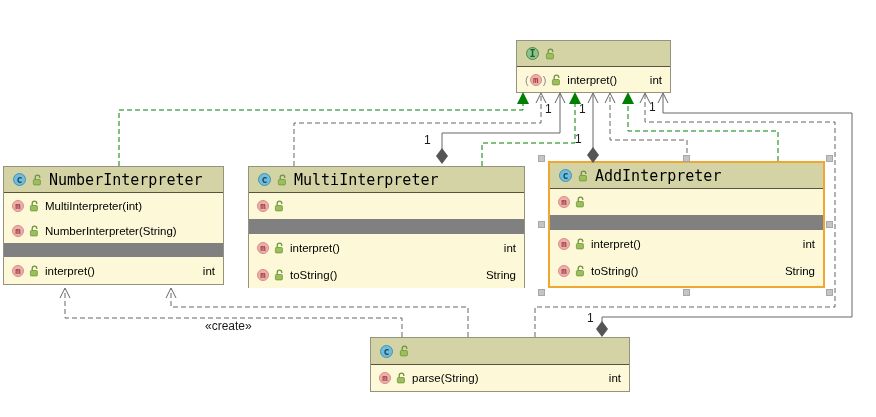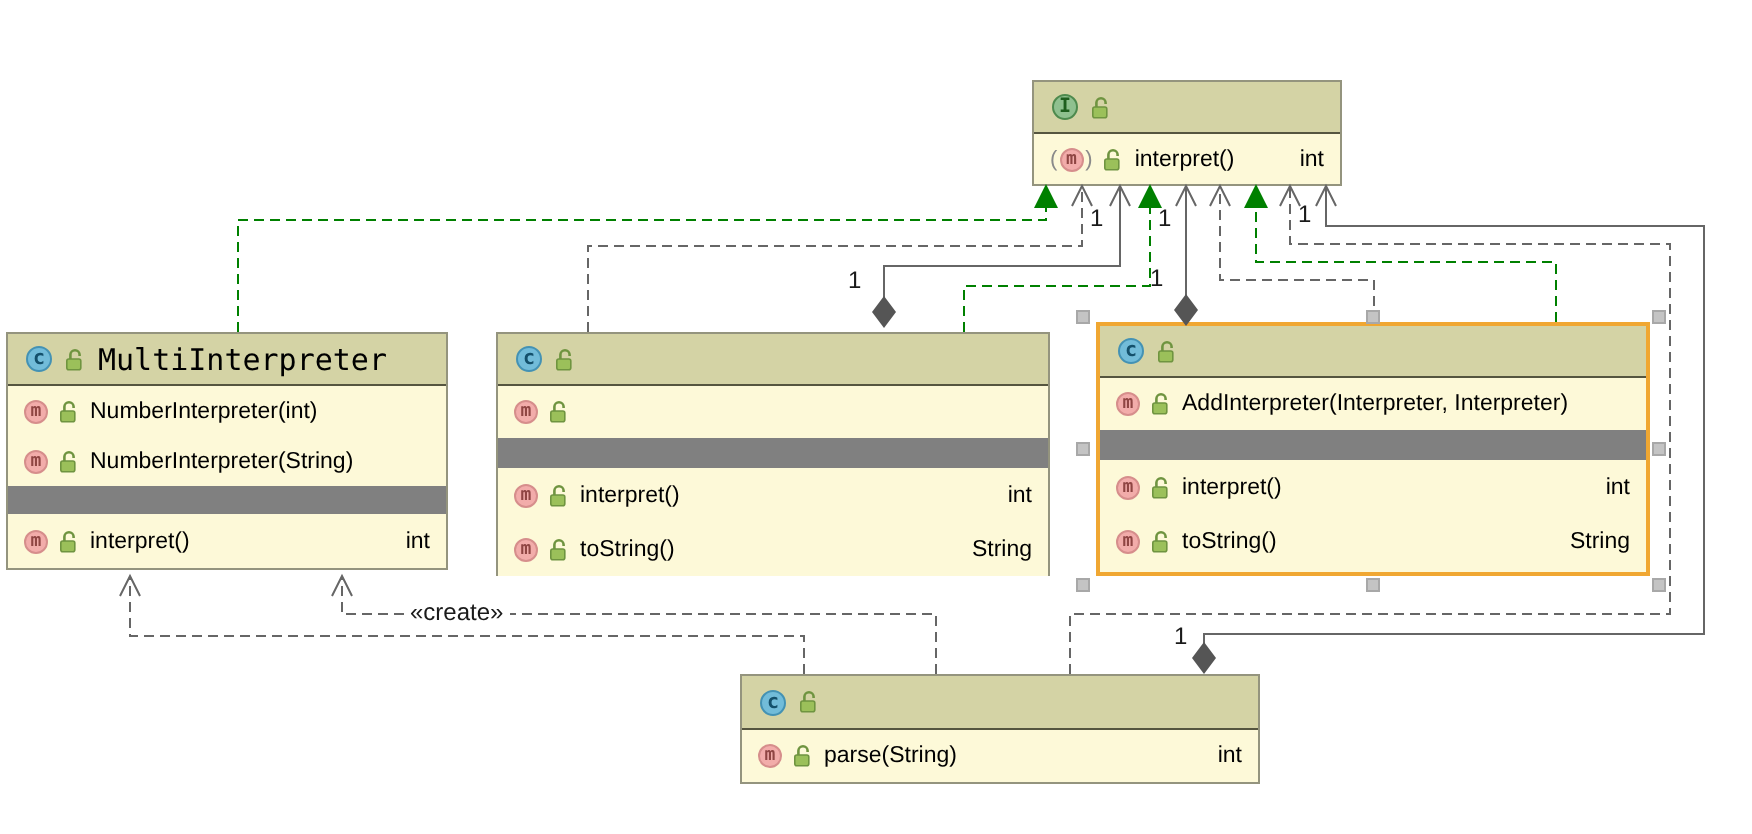--- a/index.html
+++ b/index.html
@@ -63,57 +63,58 @@
     </div>
   </div>
 
   <div class="uml-box" style="left:3px; top:166px; width:221px; height:119px;">
     <div class="uml-title" style="height:26px;">
       <span class="cicon icon-class">c</span>
       <svg class="lock" width="11" height="12" viewBox="0 0 11 12">
           <path d="M3.2 5.5 V3.4 a2.3 2.3 0 0 1 4.6 0 V4" fill="none" stroke="#6F9440" stroke-width="1.3"></path>
           <rect x="1.4" y="5.5" width="7" height="5.4" rx="1" fill="#9BC05A" stroke="#6F9440" stroke-width="0.8"></rect>
         </svg>
+      <span>NumberInterpreter</span>
+    </div>
+    <div class="uml-row" style="height:25px;">
+      <span class="cicon icon-method">m</span>
+      <svg class="lock" width="11" height="12" viewBox="0 0 11 12">
+          <path d="M3.2 5.5 V3.4 a2.3 2.3 0 0 1 4.6 0 V4" fill="none" stroke="#6F9440" stroke-width="1.3"></path>
+          <rect x="1.4" y="5.5" width="7" height="5.4" rx="1" fill="#9BC05A" stroke="#6F9440" stroke-width="0.8"></rect>
+        </svg>
+      <span>MultiInterpreter(int)</span>
+    </div>
+    <div class="uml-row" style="height:25px;">
+      <span class="cicon icon-method">m</span>
+      <svg class="lock" width="11" height="12" viewBox="0 0 11 12">
+          <path d="M3.2 5.5 V3.4 a2.3 2.3 0 0 1 4.6 0 V4" fill="none" stroke="#6F9440" stroke-width="1.3"></path>
+          <rect x="1.4" y="5.5" width="7" height="5.4" rx="1" fill="#9BC05A" stroke="#6F9440" stroke-width="0.8"></rect>
+        </svg>
+      <span>NumberInterpreter(String)</span>
+    </div>
+    <div class="uml-sep" style="height:14px;"></div>
+    <div class="uml-row" style="height:27px;">
+      <span class="cicon icon-method">m</span>
+      <svg class="lock" width="11" height="12" viewBox="0 0 11 12">
+          <path d="M3.2 5.5 V3.4 a2.3 2.3 0 0 1 4.6 0 V4" fill="none" stroke="#6F9440" stroke-width="1.3"></path>
+          <rect x="1.4" y="5.5" width="7" height="5.4" rx="1" fill="#9BC05A" stroke="#6F9440" stroke-width="0.8"></rect>
+        </svg>
+      <span>interpret()</span>
+      <span class="type">int</span>
+    </div>
+  </div>
+
+  <div class="uml-box" style="left:248px; top:166px; width:277px; height:122px;">
+    <div class="uml-title" style="height:26px;">
+      <span class="cicon icon-class">c</span>
+      <svg class="lock" width="11" height="12" viewBox="0 0 11 12">
+          <path d="M3.2 5.5 V3.4 a2.3 2.3 0 0 1 4.6 0 V4" fill="none" stroke="#6F9440" stroke-width="1.3"></path>
+          <rect x="1.4" y="5.5" width="7" height="5.4" rx="1" fill="#9BC05A" stroke="#6F9440" stroke-width="0.8"></rect>
+        </svg>
       <span>MultiInterpreter</span>
-    </div>
-    <div class="uml-row" style="height:25px;">
-      <span class="cicon icon-method">m</span>
-      <svg class="lock" width="11" height="12" viewBox="0 0 11 12">
-          <path d="M3.2 5.5 V3.4 a2.3 2.3 0 0 1 4.6 0 V4" fill="none" stroke="#6F9440" stroke-width="1.3"></path>
-          <rect x="1.4" y="5.5" width="7" height="5.4" rx="1" fill="#9BC05A" stroke="#6F9440" stroke-width="0.8"></rect>
-        </svg>
-      <span>NumberInterpreter(int)</span>
-    </div>
-    <div class="uml-row" style="height:25px;">
-      <span class="cicon icon-method">m</span>
-      <svg class="lock" width="11" height="12" viewBox="0 0 11 12">
-          <path d="M3.2 5.5 V3.4 a2.3 2.3 0 0 1 4.6 0 V4" fill="none" stroke="#6F9440" stroke-width="1.3"></path>
-          <rect x="1.4" y="5.5" width="7" height="5.4" rx="1" fill="#9BC05A" stroke="#6F9440" stroke-width="0.8"></rect>
-        </svg>
-      <span>NumberInterpreter(String)</span>
-    </div>
-    <div class="uml-sep" style="height:14px;"></div>
-    <div class="uml-row" style="height:27px;">
-      <span class="cicon icon-method">m</span>
-      <svg class="lock" width="11" height="12" viewBox="0 0 11 12">
-          <path d="M3.2 5.5 V3.4 a2.3 2.3 0 0 1 4.6 0 V4" fill="none" stroke="#6F9440" stroke-width="1.3"></path>
-          <rect x="1.4" y="5.5" width="7" height="5.4" rx="1" fill="#9BC05A" stroke="#6F9440" stroke-width="0.8"></rect>
-        </svg>
-      <span>interpret()</span>
-      <span class="type">int</span>
-    </div>
-  </div>
-
-  <div class="uml-box" style="left:248px; top:166px; width:277px; height:122px;">
-    <div class="uml-title" style="height:26px;">
-      <span class="cicon icon-class">c</span>
-      <svg class="lock" width="11" height="12" viewBox="0 0 11 12">
-          <path d="M3.2 5.5 V3.4 a2.3 2.3 0 0 1 4.6 0 V4" fill="none" stroke="#6F9440" stroke-width="1.3"></path>
-          <rect x="1.4" y="5.5" width="7" height="5.4" rx="1" fill="#9BC05A" stroke="#6F9440" stroke-width="0.8"></rect>
-        </svg>
     </div>
     <div class="uml-row" style="height:26px;">
       <span class="cicon icon-method">m</span>
       <svg class="lock" width="11" height="12" viewBox="0 0 11 12">
           <path d="M3.2 5.5 V3.4 a2.3 2.3 0 0 1 4.6 0 V4" fill="none" stroke="#6F9440" stroke-width="1.3"></path>
           <rect x="1.4" y="5.5" width="7" height="5.4" rx="1" fill="#9BC05A" stroke="#6F9440" stroke-width="0.8"></rect>
         </svg>
     </div>
     <div class="uml-sep" style="height:15px;"></div>
     <div class="uml-row" style="height:27px;">
@@ -136,28 +137,28 @@
     </div>
   </div>
 
   <div class="uml-box selected" style="left:548px; top:161px; width:277px; height:127px;">
     <div class="uml-title" style="height:26px;">
       <span class="cicon icon-class">c</span>
       <svg class="lock" width="11" height="12" viewBox="0 0 11 12">
           <path d="M3.2 5.5 V3.4 a2.3 2.3 0 0 1 4.6 0 V4" fill="none" stroke="#6F9440" stroke-width="1.3"></path>
           <rect x="1.4" y="5.5" width="7" height="5.4" rx="1" fill="#9BC05A" stroke="#6F9440" stroke-width="0.8"></rect>
         </svg>
+      <span>AddInterpreter</span>
     </div>
     <div class="uml-row" style="height:26px;">
       <span class="cicon icon-method">m</span>
       <svg class="lock" width="11" height="12" viewBox="0 0 11 12">
           <path d="M3.2 5.5 V3.4 a2.3 2.3 0 0 1 4.6 0 V4" fill="none" stroke="#6F9440" stroke-width="1.3"></path>
           <rect x="1.4" y="5.5" width="7" height="5.4" rx="1" fill="#9BC05A" stroke="#6F9440" stroke-width="0.8"></rect>
         </svg>
-      <span>AddInterpreter(Interpreter, Interpreter)</span>
     </div>
     <div class="uml-sep" style="height:15px;"></div>
     <div class="uml-row" style="height:27px;">
       <span class="cicon icon-method">m</span>
       <svg class="lock" width="11" height="12" viewBox="0 0 11 12">
           <path d="M3.2 5.5 V3.4 a2.3 2.3 0 0 1 4.6 0 V4" fill="none" stroke="#6F9440" stroke-width="1.3"></path>
           <rect x="1.4" y="5.5" width="7" height="5.4" rx="1" fill="#9BC05A" stroke="#6F9440" stroke-width="0.8"></rect>
         </svg>
       <span>interpret()</span>
       <span class="type">int</span>
@@ -244,21 +245,21 @@
       <path d="M658,103 L663,93 L668,103"></path>
     </g>
   </svg>
 
   <div class="edge-label" style="left:545px; top:103px;">1</div>
   <div class="edge-label" style="left:424px; top:134px;">1</div>
   <div class="edge-label" style="left:579px; top:103px;">1</div>
   <div class="edge-label" style="left:575px; top:133px;">1</div>
   <div class="edge-label" style="left:649px; top:101px;">1</div>
   <div class="edge-label" style="left:587px; top:312px;">1</div>
-  <div class="edge-label create-label" style="left:202px; top:300px;">«create»</div>
+  <div class="edge-label create-label" style="left:202px; top:320px;">«create»</div>
 
   <div class="handle" style="left:538px; top:155px;"></div>
   <div class="handle" style="left:683px; top:155px;"></div>
   <div class="handle" style="left:826px; top:155px;"></div>
   <div class="handle" style="left:538px; top:221px;"></div>
   <div class="handle" style="left:826px; top:221px;"></div>
   <div class="handle" style="left:538px; top:289px;"></div>
   <div class="handle" style="left:683px; top:289px;"></div>
   <div class="handle" style="left:826px; top:289px;"></div>
 

